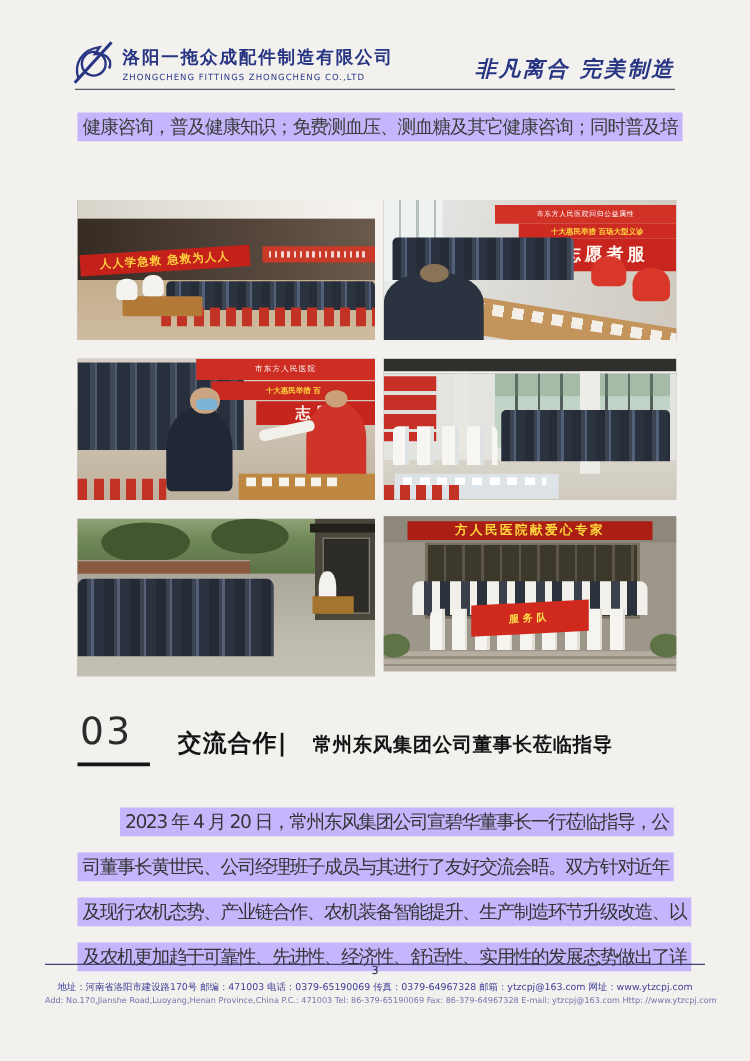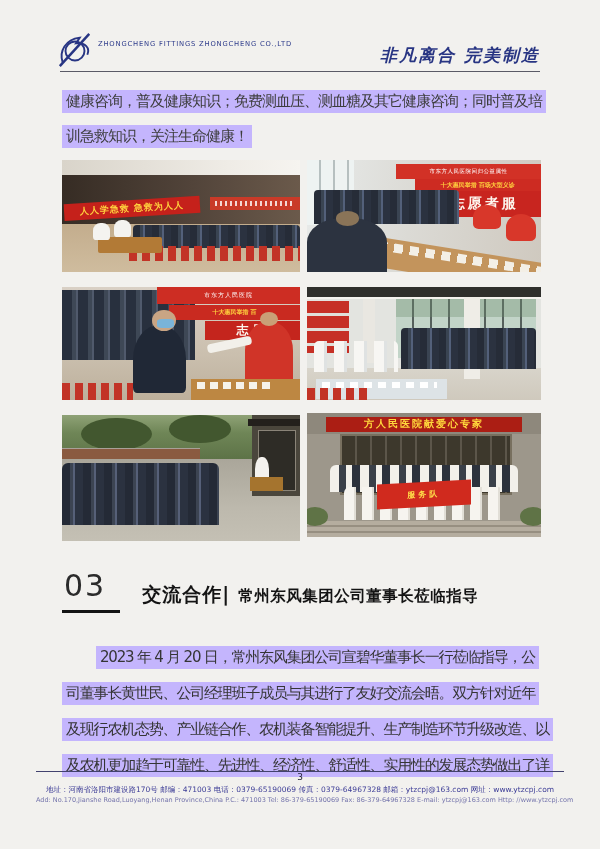--- a/index.html
+++ b/index.html
@@ -118,21 +118,21 @@
   .p6-frontrow{left:16%;top:60%;width:68%;height:26%;background:repeating-linear-gradient(90deg,#f6f4ef 0 10px,#e1ded6 10px 12px,rgba(0,0,0,0) 12px 18px);border-radius:6px 6px 0 0;}
   .p6-flag{left:30%;top:56%;width:40%;height:20%;background:#d02a1e;color:#ffe04a;font-size:8px;font-weight:bold;letter-spacing:3px;transform:skewY(-3deg);}
   .p6-bush1,.p6-bush2{background:#5f7346;border-radius:50%;bottom:9%;width:11%;height:15%;}
   .p6-bush1{left:-2%;} .p6-bush2{right:-2%;}
 
   
   .section-heading{position:absolute;left:62px;top:565px;display:flex;align-items:flex-start;}
   .sec-num{font-size:30px;line-height:42px;color:#2b2b2b;letter-spacing:2px;padding:0 14px 3px 2px;border-bottom:3px solid #141414;}
   .sec-text{margin-left:22px;margin-top:17px;display:flex;align-items:baseline;white-space:nowrap;}
   .sec-cat{font-size:19px;font-weight:bold;color:#141414;letter-spacing:1px;}
-  .sec-title{font-size:15.5px;font-weight:bold;color:#141414;margin-left:8px;letter-spacing:.5px;}
+  .sec-title{font-size:15.5px;font-weight:bold;color:#141414;margin-left:20px;letter-spacing:.5px;}
 
   
   .article{position:absolute;left:62px;top:646px;width:482px;}
   .article .t-line{margin-bottom:13px;color:#353535;font-size:15px;letter-spacing:-1.2px;}
   .article .t-line.indent{margin-left:34px;}
 
   
   .footer-rule{position:absolute;left:36px;width:528px;top:771px;height:1px;background:#42426e;}
   .page-num{position:absolute;left:0;width:100%;top:772px;text-align:center;font-size:9px;color:#23233a;}
   .footer-cn{position:absolute;left:36px;width:528px;top:785px;text-align:center;font-size:7.5px;color:#3c3c96;white-space:nowrap;}
@@ -142,28 +142,28 @@
 <body>
 
 <div class="page">
 
   <svg class="logo" viewBox="0 0 40 40">
     <circle cx="20" cy="21" r="10" fill="none" stroke="#283583" stroke-width="2"></circle>
     <path d="M7 33 C3 21 10 9 25 7 L21 13 C31 12 36 18 33 25" fill="none" stroke="#283583" stroke-width="2"></path>
     <path d="M4 37 L35 3" stroke="#283583" stroke-width="2.6"></path>
   </svg>
   <div class="brand">
+    <div class="brand-cn">洛阳一拖众成配件制造有限公司</div>
     <div class="brand-en">ZHONGCHENG FITTINGS ZHONGCHENG CO.,LTD</div>
   </div>
   <div class="slogan">非凡离合 完美制造</div>
   <div class="header-rule"></div>
 
   <div class="intro">
     <div class="t-line">健康咨询，普及健康知识；免费测血压、测血糖及其它健康咨询；同时普及培</div>
-    <div class="t-line">训急救知识，关注生命健康！</div>
   </div>
 
   <div class="photo ph1">
     <div class="p1-ceiling"></div>
     <div class="p1-wall"></div>
     <div class="p1-floor"></div>
     <div class="p1-banner-r">
         <i></i>
       </div>
     <div class="p1-people crowd"></div>

